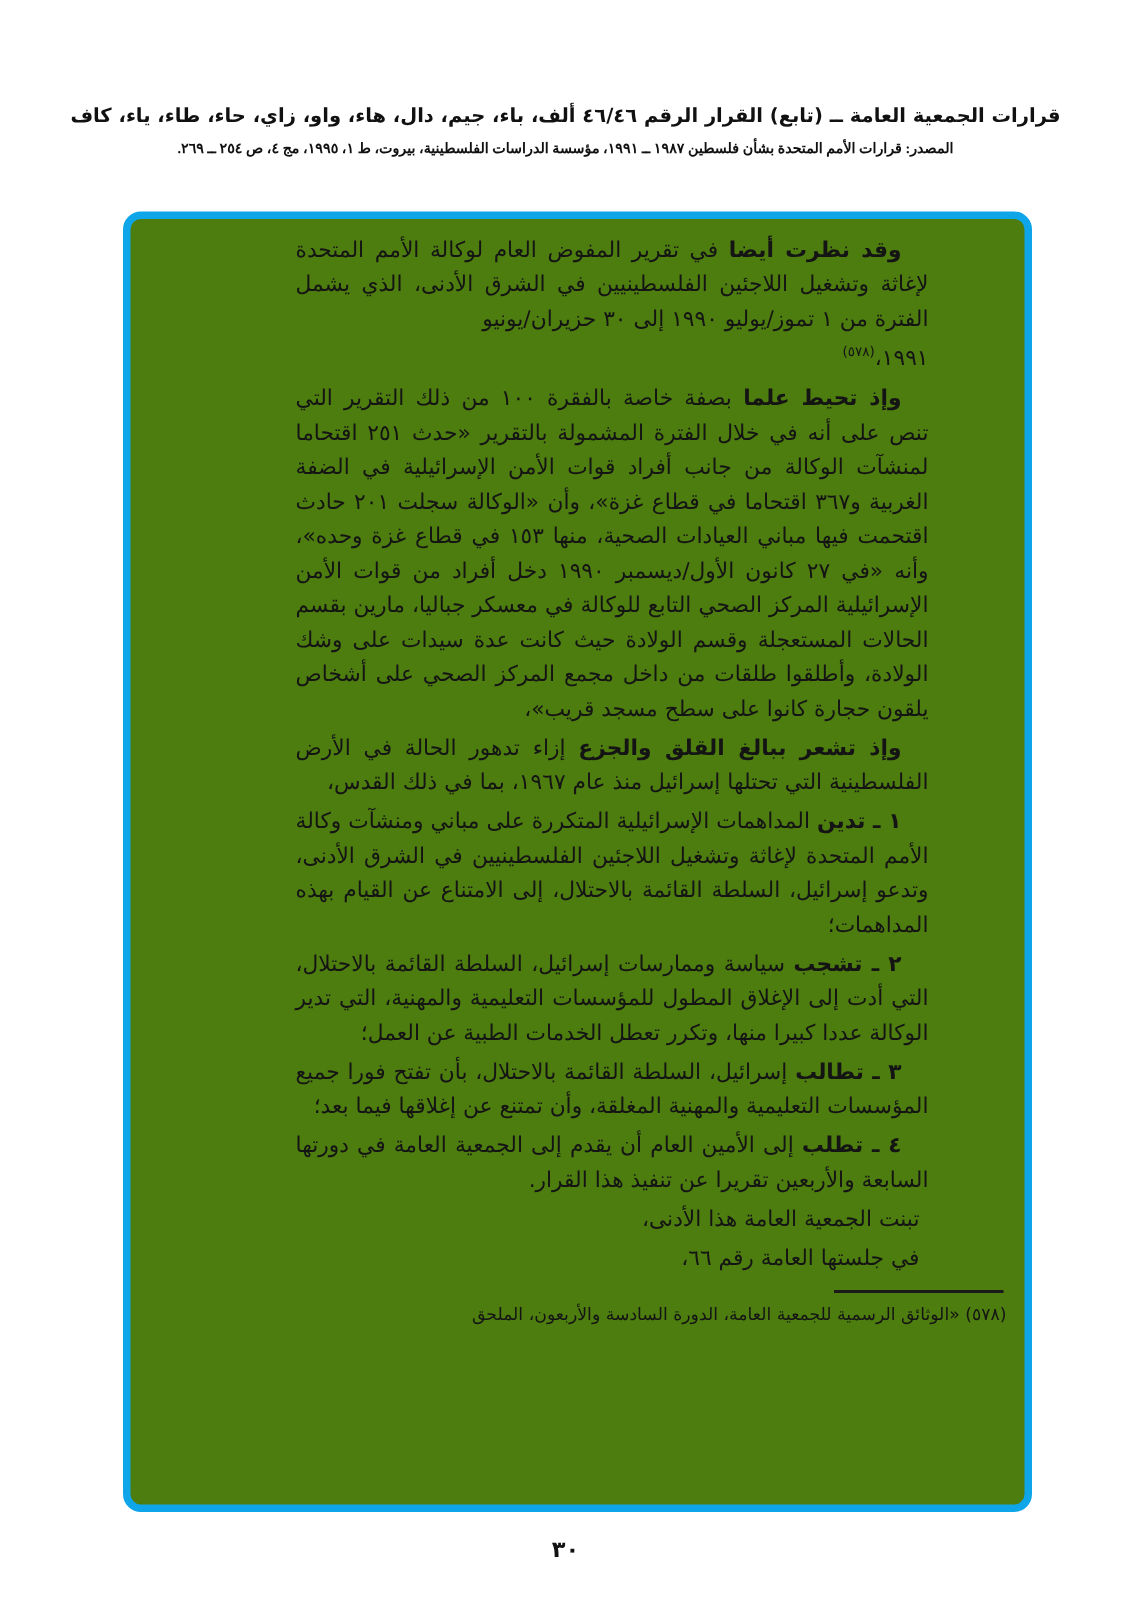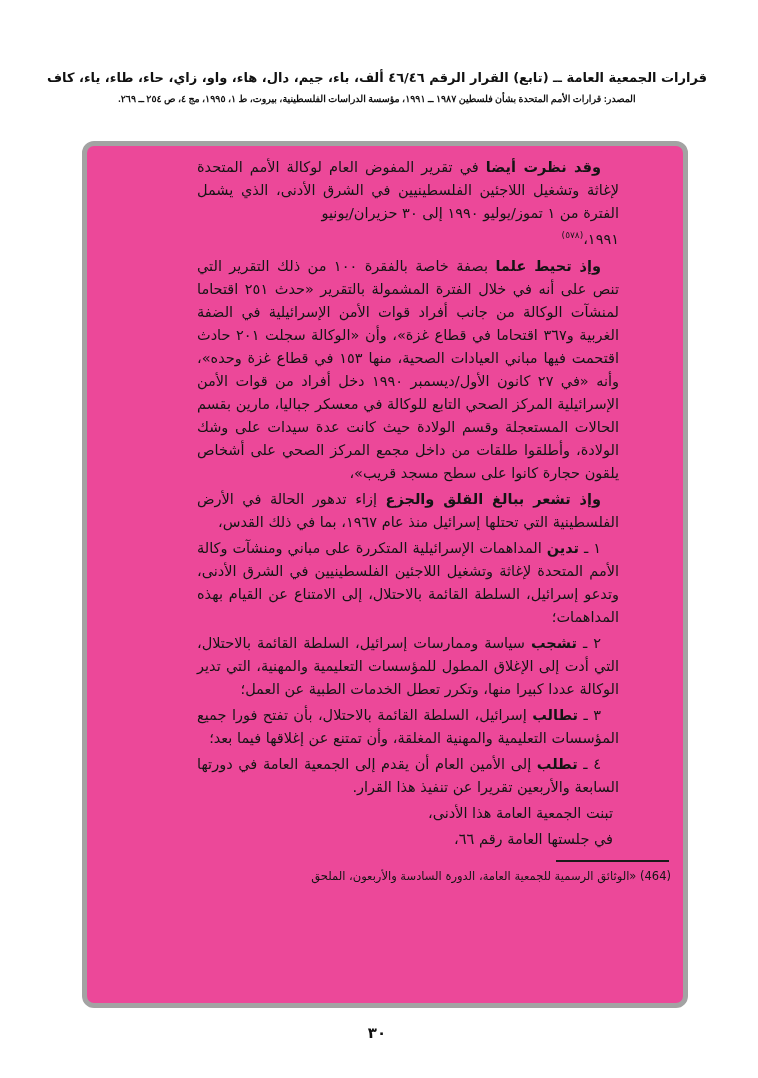--- a/index.html
+++ b/index.html
@@ -40,43 +40,43 @@
     font-family: Liberation Serif, serif;
   }
 
   
   .green-box {
     position: absolute;
     left: 82px;
     top: 141px;
     width: 596px;
     height: 857px;
-    border: 5px solid #a3a3a3;
+    border: 5px solid #0ea5e9;
     border-radius: 12px;
-    background: #ec4899;
+    background: #4d7c0f;
     display: flex;
     flex-direction: column;
     overflow: hidden;
   }
 
   
   .body-text {
     margin: 10px 64px 0 110px;
     direction: rtl;
     text-align: justify;
     font-size: 14.5px;
     line-height: 23px;
     color: #141414;
   }
   .para {
     margin: 0 0 3px 0;
     text-indent: 18px;
   }
   .para .lead { font-weight: bold; }
-  .item-number { font-weight: normal; }
+  .item-number { font-weight: bold; }
   .tail-line {
     text-align: right;
     text-indent: 0;
     padding-left: 88px;
     direction: rtl;
     margin: 0 0 4px 0;
   }
   .tail-line .tail-text { }
   sup.fn-ref {
     font-size: 9px;
@@ -153,20 +153,20 @@
       <div class="para"><span class="item-number">٤ ـ </span><span class="lead">تطلب</span><span> إلى الأمين العام أن يقدم إلى الجمعية العامة في دورتها السابعة والأربعين تقريرا عن تنفيذ هذا القرار.</span></div>
 
       <div class="closing-line">تبنت الجمعية العامة هذا الأدنى،</div>
       <div class="closing-line">في جلستها العامة رقم ٦٦،</div>
 
     </div>
 
     <div class="footnote-area">
       <div class="footnote-rule"></div>
       <div class="footnote-text">
-        <div class="fn-line1">(464) «الوثائق الرسمية للجمعية العامة، الدورة السادسة والأربعون، الملحق</div>
+        <div class="fn-line1">(٥٧٨) «الوثائق الرسمية للجمعية العامة، الدورة السادسة والأربعون، الملحق</div>
       </div>
     </div>
   </div>
 
   <div class="page-number">٣٠</div>
 
 </div>
 
 </body></html>

